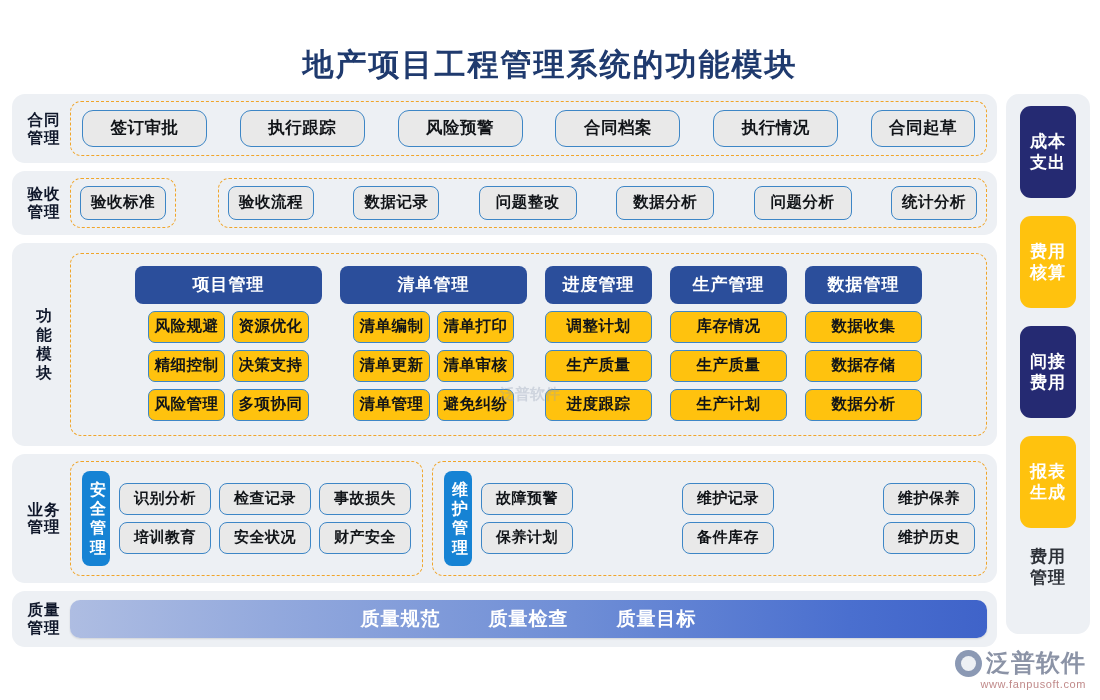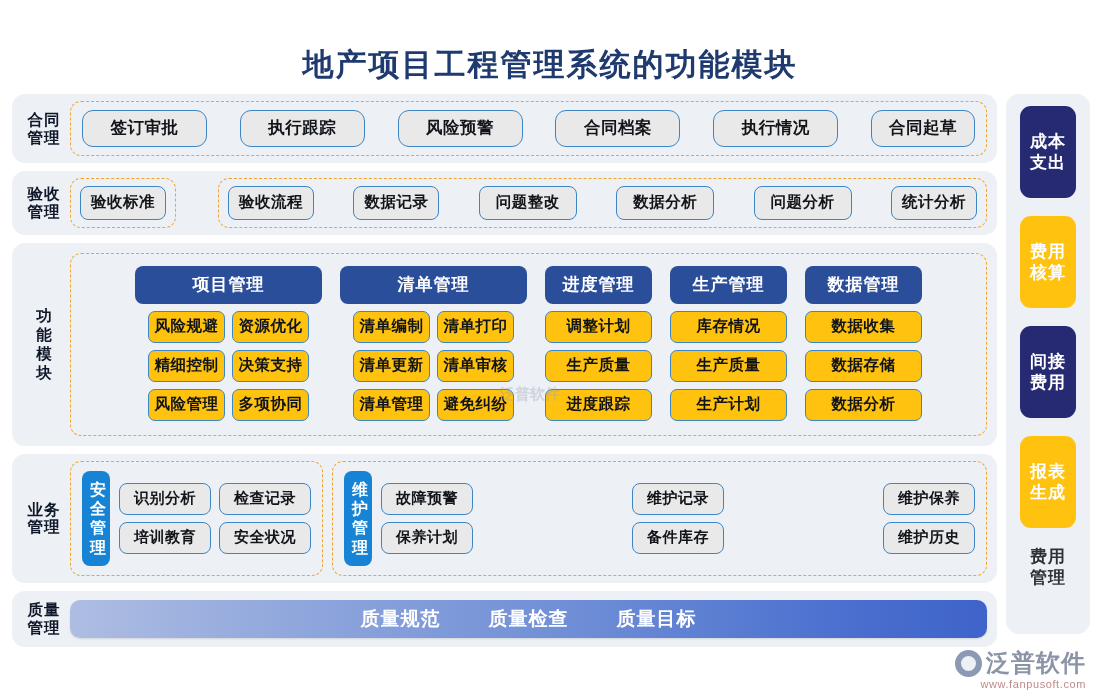--- a/index.html
+++ b/index.html
@@ -422,20 +422,24 @@
             </div>
             <div class="grid2">
               <div class="gcol">
                 <div class="pill">识别分析</div>
                 <div class="pill">培训教育</div>
               </div>
               <div class="gcol">
                 <div class="pill">检查记录</div>
                 <div class="pill">安全状况</div>
               </div>
+              <div class="gcol">
+                <div class="pill">事故损失</div>
+                <div class="pill">财产安全</div>
+              </div>
             </div>
           </div>
 
           <div class="dashgroup gB">
             <div class="bluetag">
               <div>
                 <div>维护</div>
                 <div>管理</div>
               </div>
             </div>

